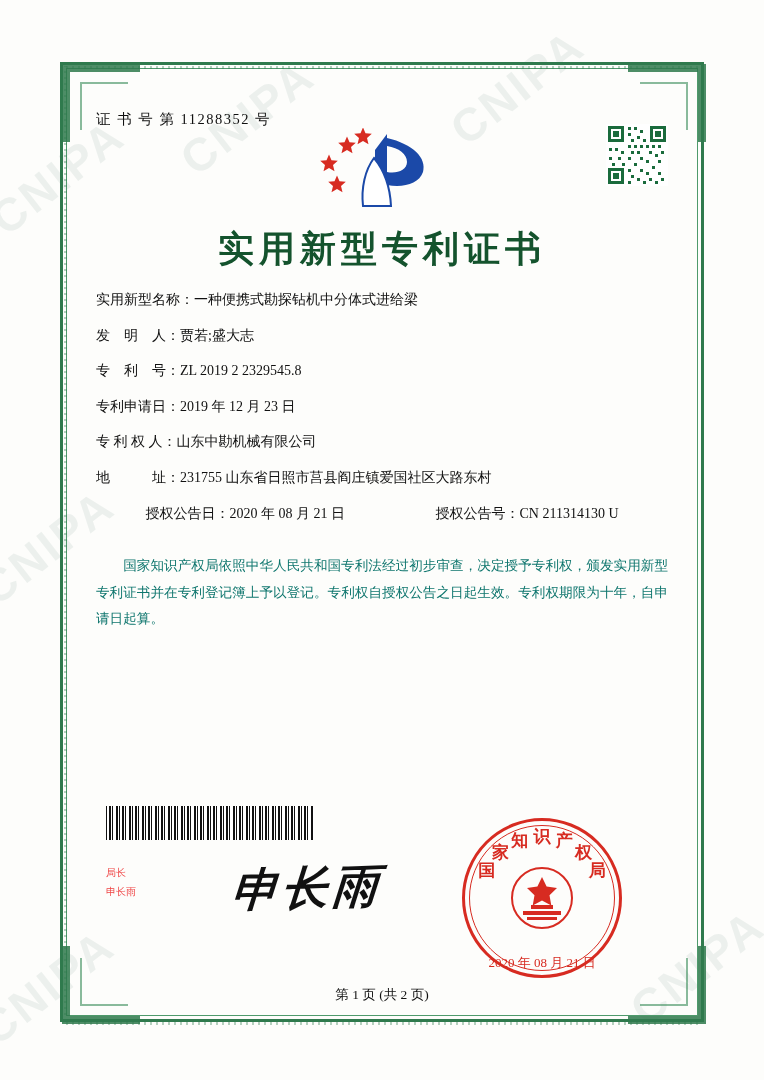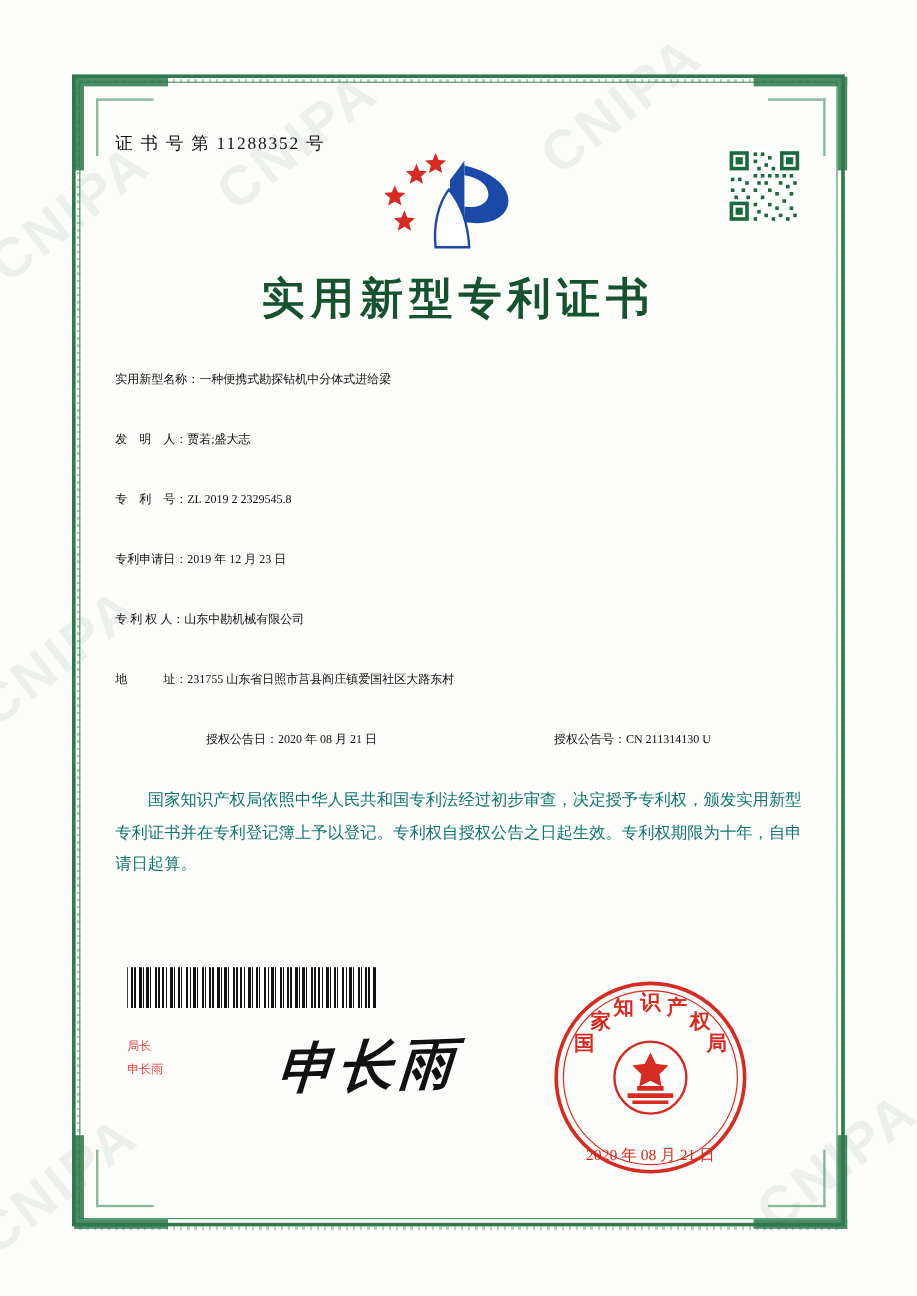--- a/index.html
+++ b/index.html
@@ -127,23 +127,23 @@
     text-align: center;
     font-size: 36px;
     font-weight: bold;
     letter-spacing: 5px;
     color: #14532d;
     margin-top: 96px;
     font-family: "DejaVu Serif", serif;
   }
 
   .field {
-    font-size: 10px;
+    font-size: 14px;
     color: #111;
-    margin-top: 36px;
+    margin-top: 16px;
     line-height: 1.4;
     display: flex;
   }
   .field .lbl {
     white-space: pre;
     flex: 0 0 auto;
   }
   .field .val {
     flex: 1 1 auto;
   }
@@ -442,13 +442,14 @@
     <span class="seal-char" style="transform:rotate(-63deg) translate(0,-62px) rotate(63deg);">国</span>
     <span class="seal-char" style="transform:rotate(-42deg) translate(0,-62px) rotate(42deg);">家</span>
     <span class="seal-char" style="transform:rotate(-21deg) translate(0,-62px) rotate(21deg);">知</span>
     <span class="seal-char" style="transform:rotate(0deg) translate(0,-62px) rotate(0deg);">识</span>
     <span class="seal-char" style="transform:rotate(21deg) translate(0,-62px) rotate(-21deg);">产</span>
     <span class="seal-char" style="transform:rotate(42deg) translate(0,-62px) rotate(-42deg);">权</span>
     <span class="seal-char" style="transform:rotate(63deg) translate(0,-62px) rotate(-63deg);">局</span>
     <div id="seal-date">2020 年 08 月 21 日</div>
   </div>
 
+  <div id="page-num">第 1 页 (共 2 页)</div>
 </div>
 
 </body></html>

